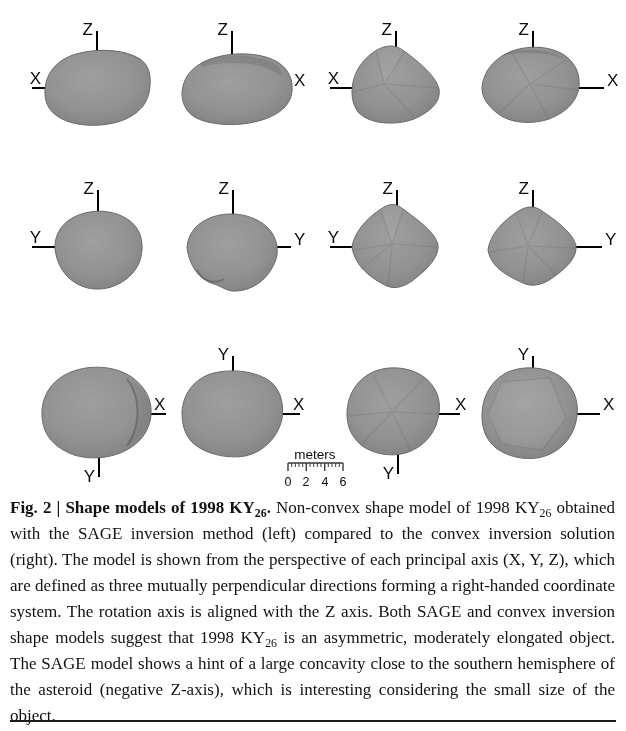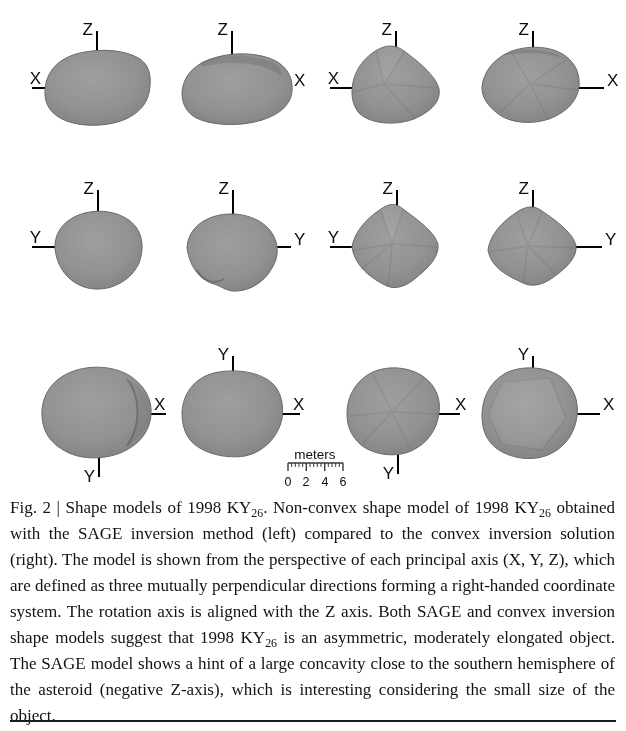--- a/index.html
+++ b/index.html
@@ -12,21 +12,21 @@
   .sb-line{stroke:#3a3a3a;stroke-width:1.4;fill:none;}
   .sb-minor{stroke:#3a3a3a;stroke-width:1;fill:none;}
   .blob{fill:url(#gBody);stroke:#6a6a6a;stroke-width:1;}
   .facet{fill:none;stroke:rgba(0,0,0,0.07);stroke-width:1.5;stroke-linejoin:round;}
   .facet-light{fill:rgba(255,255,255,0.06);stroke:none;}
   .shade{fill:rgba(0,0,0,0.10);stroke:none;}
   .shade-soft{fill:rgba(0,0,0,0.05);stroke:none;}
   .crease{fill:none;stroke:rgba(0,0,0,0.20);stroke-width:2;}
   .caption{position:absolute;left:10px;top:495px;width:605px;margin:0;
            font-size:17px;line-height:26px;text-align:justify;color:#121212;}
-  .caption b{font-weight:normal;}
+  .caption b{font-weight:bold;}
   .caption sub{font-size:70%;line-height:0;}
   .bottom-rule{position:absolute;left:10px;top:720px;width:606px;height:2px;background:#1c1c1c;}
 </style>
 </head>
 <body>
 
 <div class="page">
 
   <svg width="626" height="492" viewBox="0 0 626 492">
     <defs>

